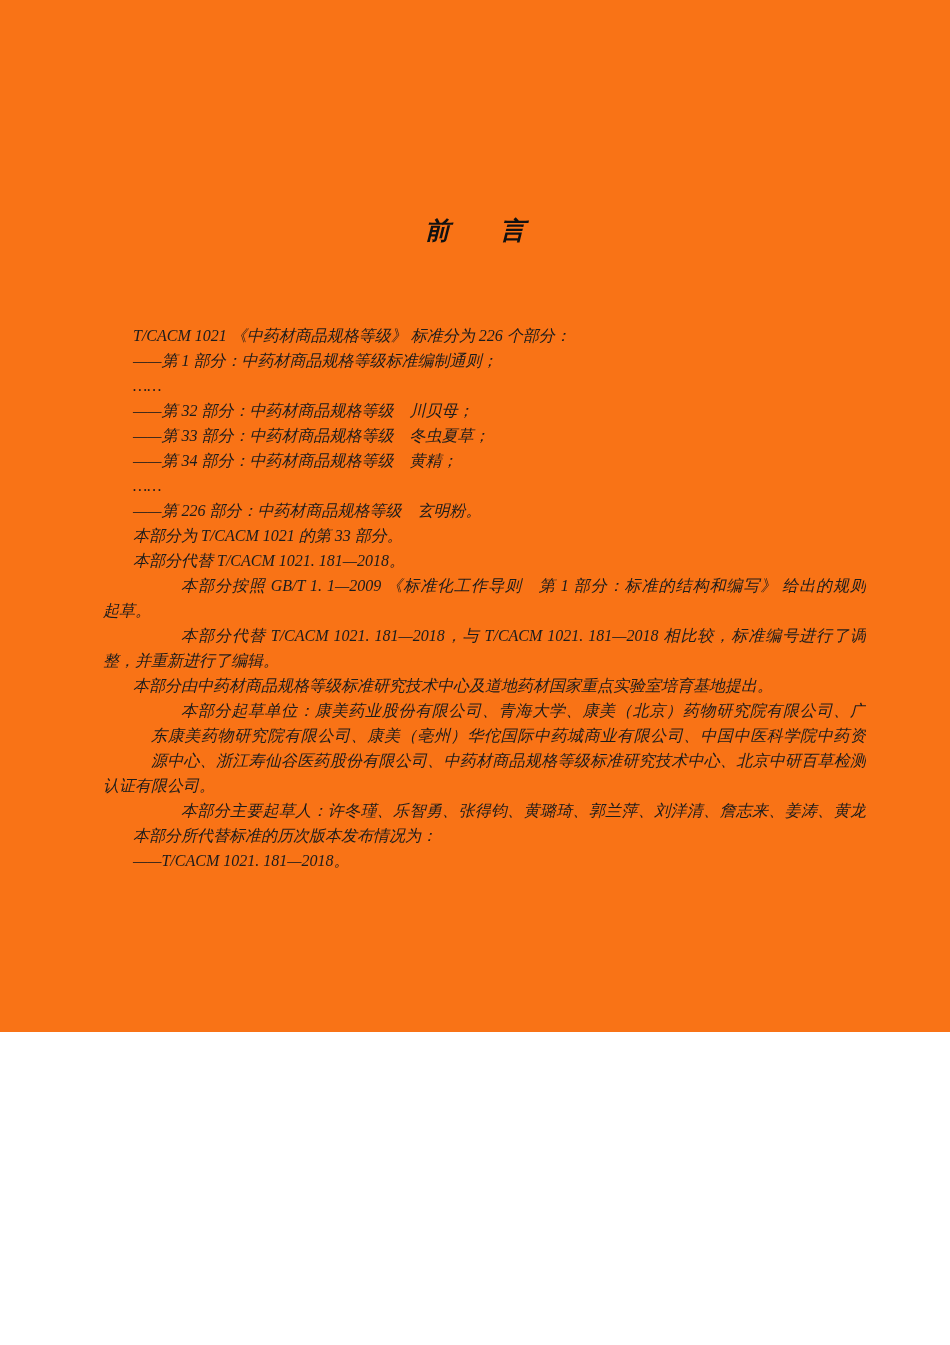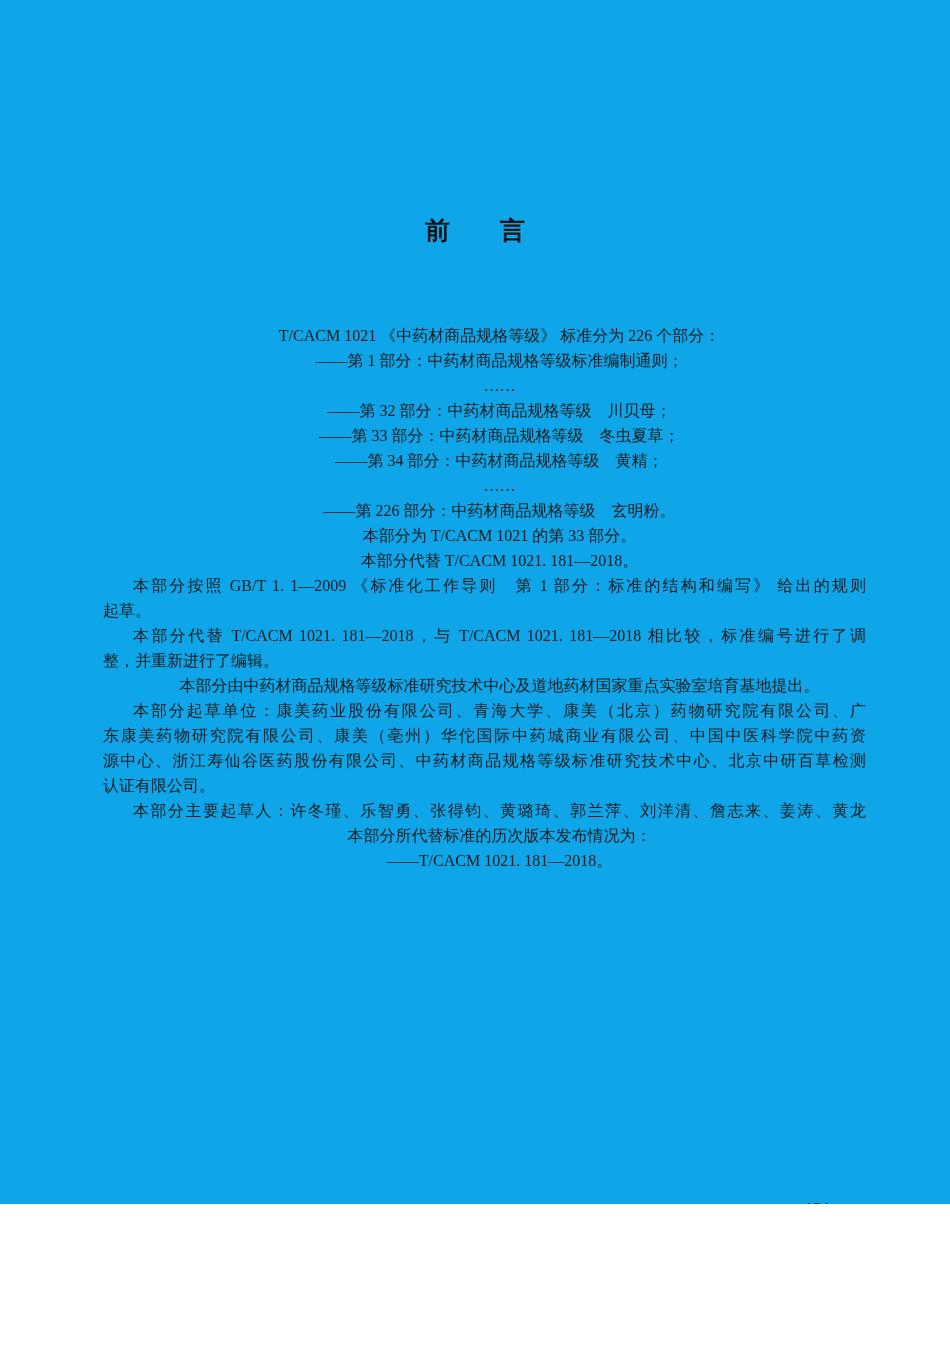--- a/index.html
+++ b/index.html
@@ -4,25 +4,26 @@
 <style>
   * { margin: 0; padding: 0; box-sizing: border-box; }
 
   html, body {
     background: #ffffff;
   }
 
   .page {
     position: relative;
     width: 950px;
-    height: 1204px;
-    background: #0ea5e9;
+    height: 1032px;
+    background: #f97316;
     overflow: hidden;
     font-family: "Liberation Serif", "DejaVu Serif", serif;
     color: #1a1a1a;
+    font-style: italic;
   }
 
   .doc-title {
     position: absolute;
     top: 217px;
     left: 0;
     width: 100%;
     text-align: center;
     font-family: "Liberation Sans", "DejaVu Sans", sans-serif;
     font-weight: 700;
@@ -42,26 +43,26 @@
   }
 
   .fw-line {
     height: 25px;
     overflow: hidden;
     white-space: normal;
   }
 
   .fw-line.indent {
     text-indent: 30px;
-    text-align: center;
   }
 
   .fw-line.fill {
     text-align: justify;
     text-align-last: justify;
+    margin-left: 48px;
   }
 
   .page-number {
     position: absolute;
     left: 804px;
     top: 1199px;
     font-size: 18px;
     line-height: 22px;
     color: #1c1c1c;
     font-family: "Liberation Serif", "DejaVu Serif", serif;

